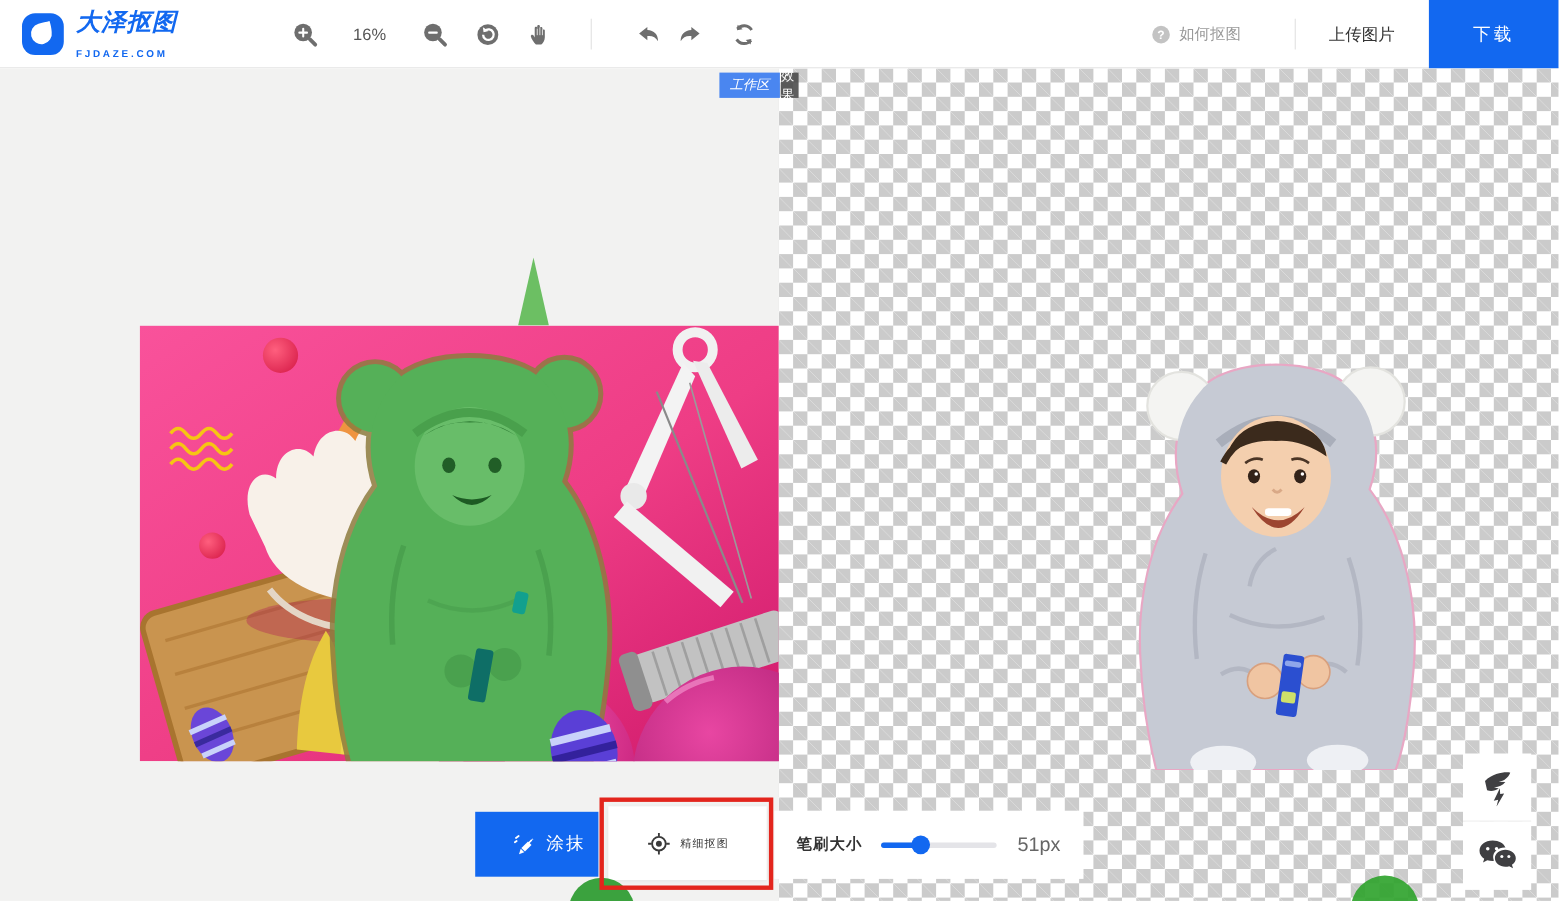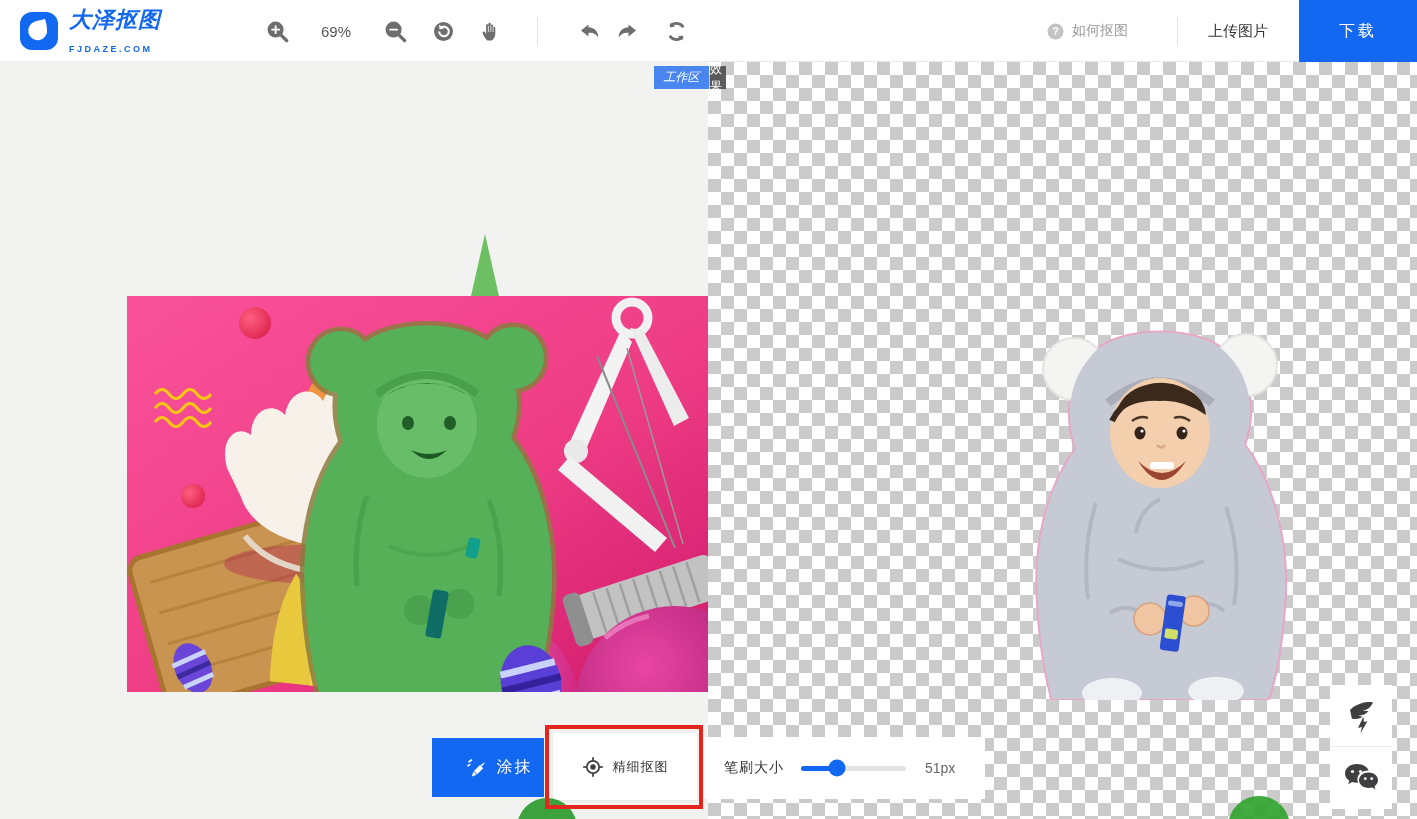--- a/index.html
+++ b/index.html
@@ -39,33 +39,33 @@
 
   .original-image { position:absolute; left:127px; top:234px; width:581px; height:396px; z-index:2; }
   .mask-spike { position:absolute; left:466px; top:172px; z-index:3; }
   .cutout-image { position:absolute; left:1015px; top:233px; width:295px; height:405px; z-index:2; }
 
   
   .smear-btn { position:absolute; left:432px; top:676px; width:112px; height:59px; background:#1268f0;
     display:flex; align-items:center; justify-content:center; gap:10px; color:#fff; font-size:16px;
     letter-spacing:2px; cursor:pointer; z-index:3;padding-left:22px; }
   .fine-btn { position:absolute; left:553px; top:671px; width:144px; height:67px; background:#fff;
-    display:flex; align-items:center; justify-content:center; gap:9px; color:#333; font-size:13px;
+    display:flex; align-items:center; justify-content:center; gap:9px; color:#333; font-size:10px;
     letter-spacing:1px; cursor:pointer; z-index:3; box-shadow:0 1px 4px rgba(0,0,0,.06); }
   .annotation-box { position:absolute; left:545px; top:663px; width:158px; height:84px;
     border:4px solid #e3251d; z-index:6; pointer-events:none; }
   .brush-panel { position:absolute; left:704px; top:675px; width:281px; height:62px; background:#fff;
     display:flex; align-items:center; z-index:3; }
-  .brush-label { margin-left:20px; font-size:14px; color:#333; letter-spacing:1px; }
+  .brush-label { margin-left:20px; font-size:14px; color:#333; letter-spacing:1px;font-weight:bold; }
   .slider { position:relative; width:105px; height:5px; border-radius:3px; background:#e4e4e8;
     margin-left:17px; cursor:pointer; }
   .slider-fill { position:absolute; left:0; top:0; height:100%; width:var(--pct,34%); background:#1268f0; border-radius:3px; }
   .slider-thumb { position:absolute; left:var(--pct,34%); top:50%; transform:translate(-50%,-50%);
     width:17px; height:17px; border-radius:50%; background:#1268f0; cursor:grab; }
-  .brush-value { margin-left:19px; font-size:14px; color:#666; }
+  .brush-value { margin-left:19px; font-size:18px; color:#666; }
 
   
   .side-btn { position:absolute; left:1330px; width:62px; height:62px; background:#fff;
     display:flex; align-items:center; justify-content:center; cursor:pointer; z-index:5; }
   .side-btn.dingtalk { top:623px; border-bottom:1px solid #ececec; }
   .side-btn.wechat { top:685px; }
   .green-blob { position:absolute; border-radius:50%; z-index:4; }
   .blob-center { left:517px; top:736px; width:60px; height:60px; background:#3ba23e; }
   .blob-right { left:1228px; top:734px; width:62px; height:62px; background:rgba(49,164,47,.92); z-index:2; }
 </style>
@@ -89,21 +89,21 @@
 
     <div class="hitem iconbtn" style="left:262px">
       <svg width="23" height="23" viewBox="0 0 23 23">
         <circle cx="9.6" cy="9.6" r="8" fill="#6e6e6e"></circle>
         <rect x="5.2" y="8.7" width="8.8" height="1.9" rx=".9" fill="#fff"></rect>
         <rect x="8.7" y="5.2" width="1.9" height="8.8" rx=".9" fill="#fff"></rect>
         <line x1="15.6" y1="15.6" x2="20.6" y2="20.6" stroke="#6e6e6e" stroke-width="3.4" stroke-linecap="round"></line>
       </svg>
     </div>
 
-    <div class="hitem zoom-level">69%</div>
+    <div class="hitem zoom-level">16%</div>
 
     <div class="hitem iconbtn" style="left:380px">
       <svg width="23" height="23" viewBox="0 0 23 23">
         <circle cx="9.6" cy="9.6" r="8" fill="#6e6e6e"></circle>
         <rect x="5.2" y="8.7" width="8.8" height="1.9" rx=".9" fill="#fff"></rect>
         <line x1="15.6" y1="15.6" x2="20.6" y2="20.6" stroke="#6e6e6e" stroke-width="3.4" stroke-linecap="round"></line>
       </svg>
     </div>
 
     <div class="hitem iconbtn" style="left:428px">

